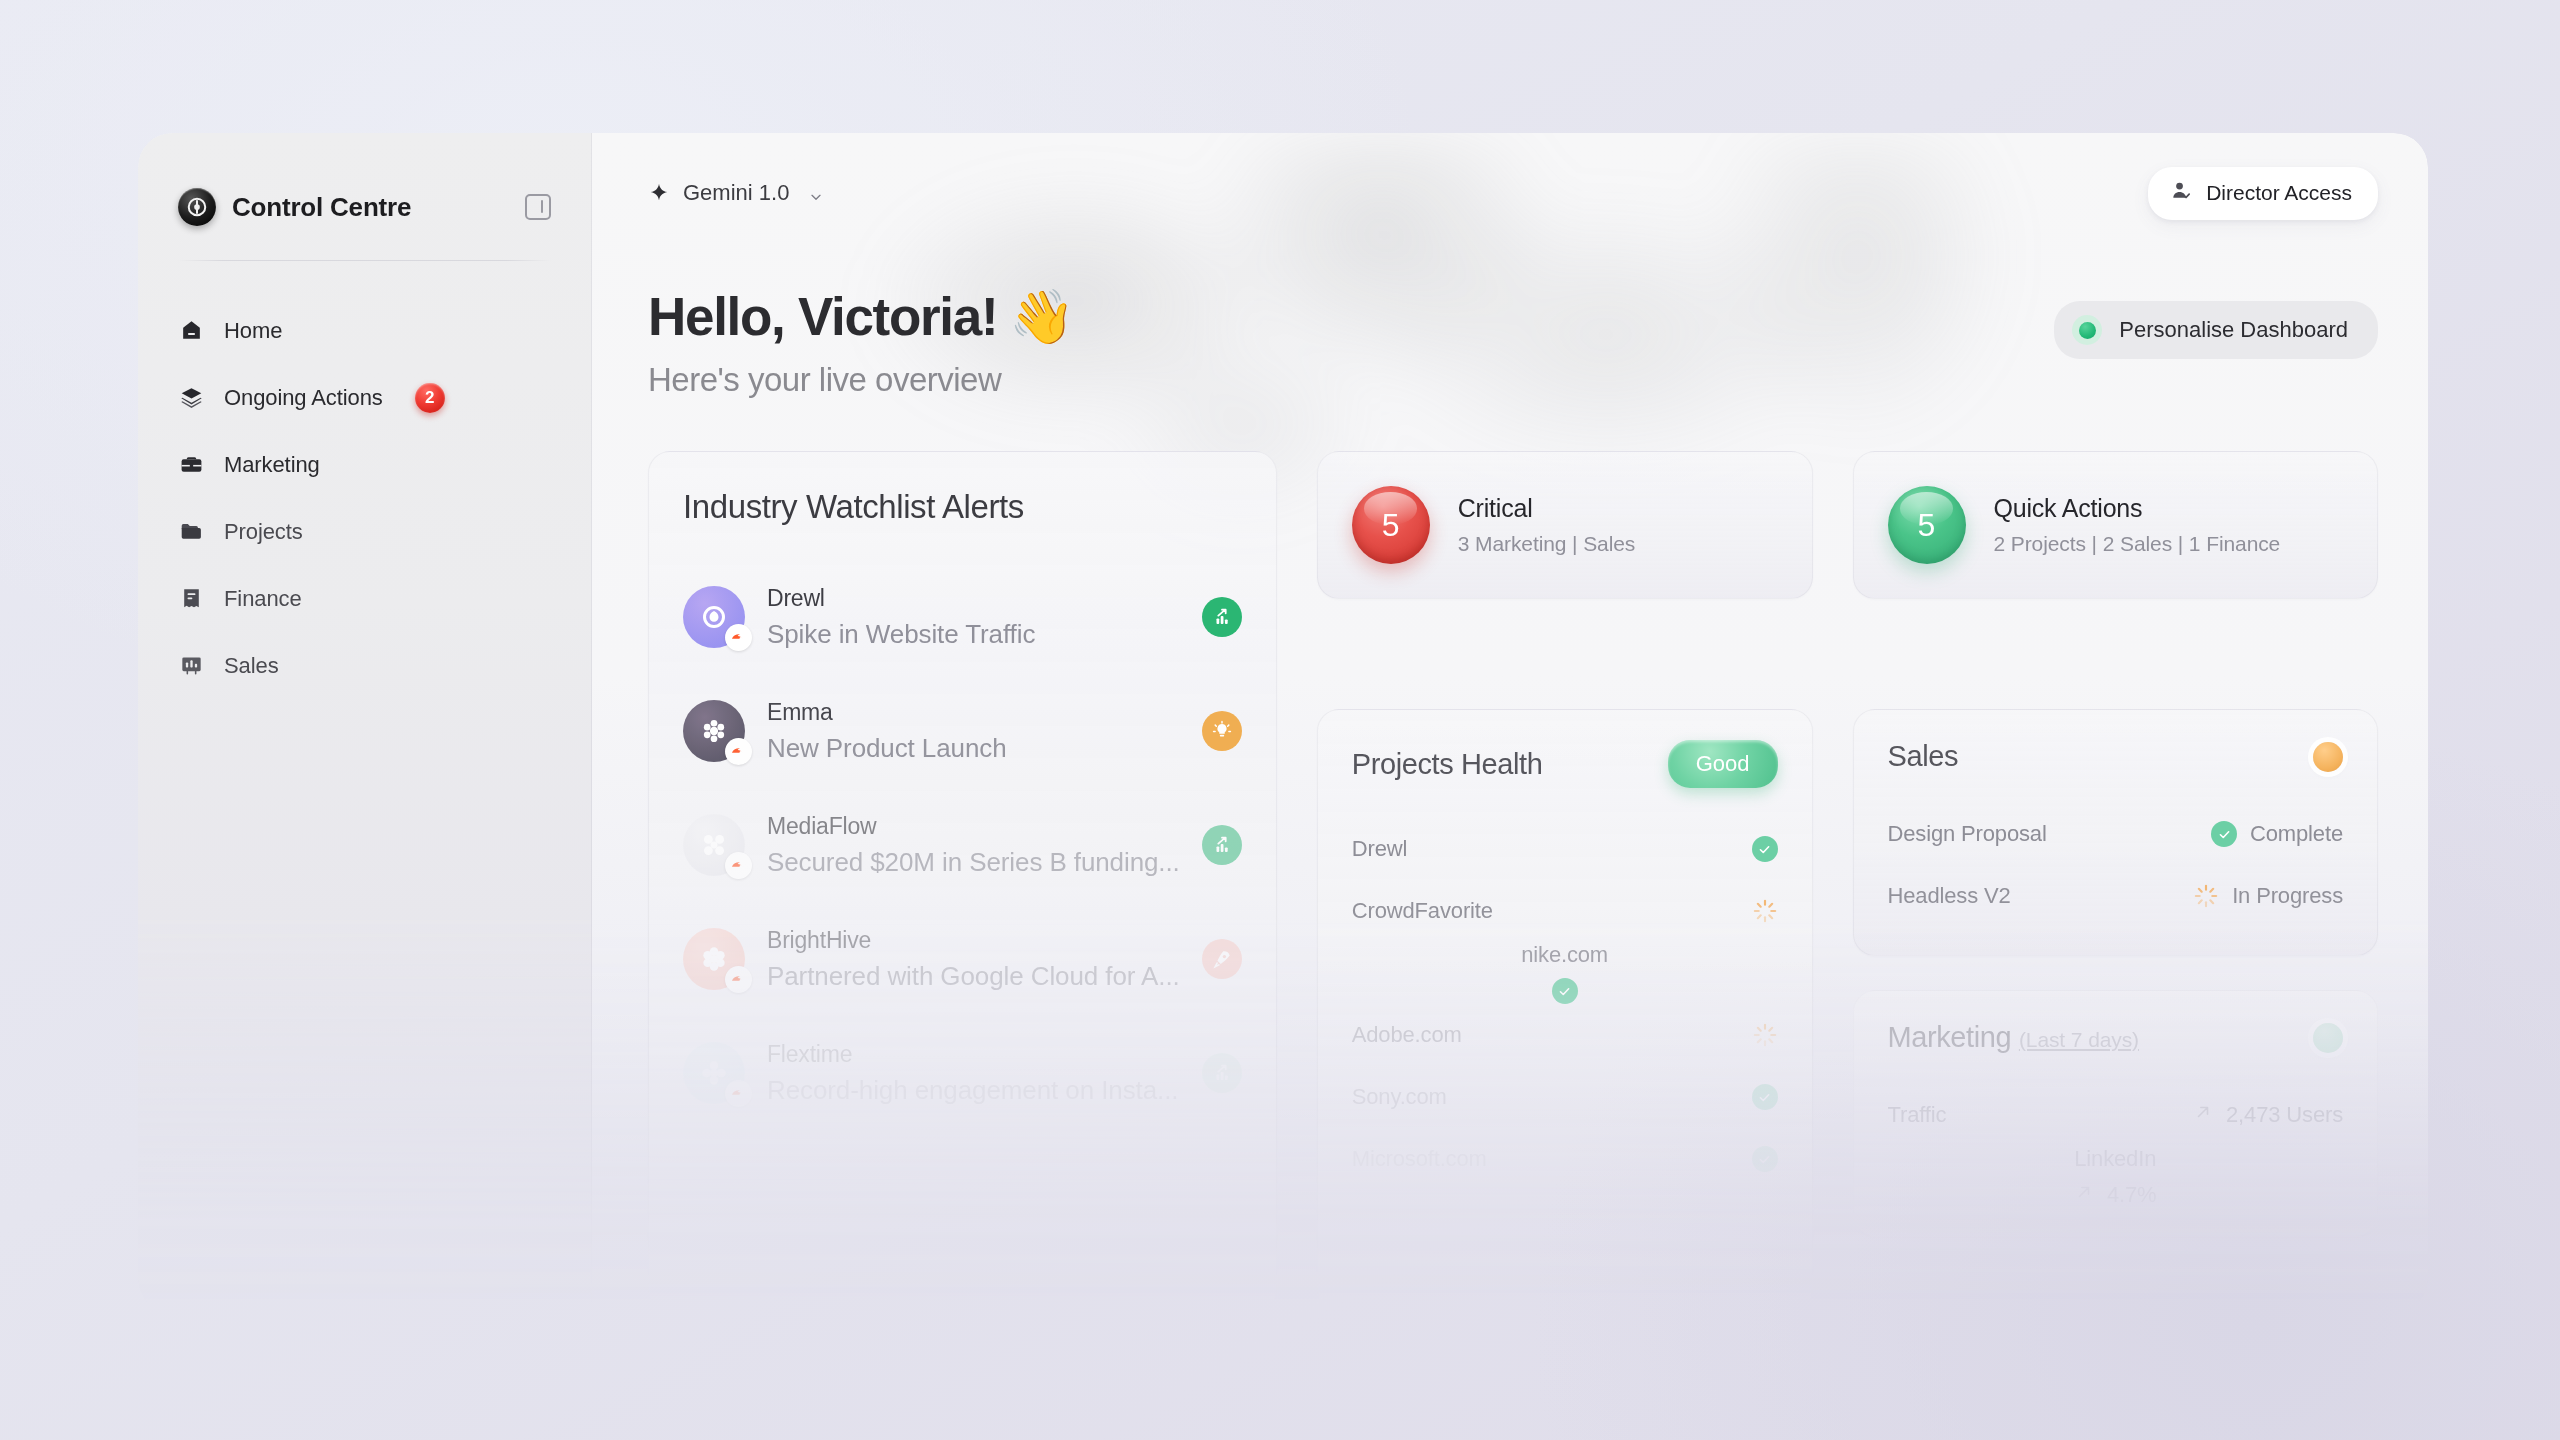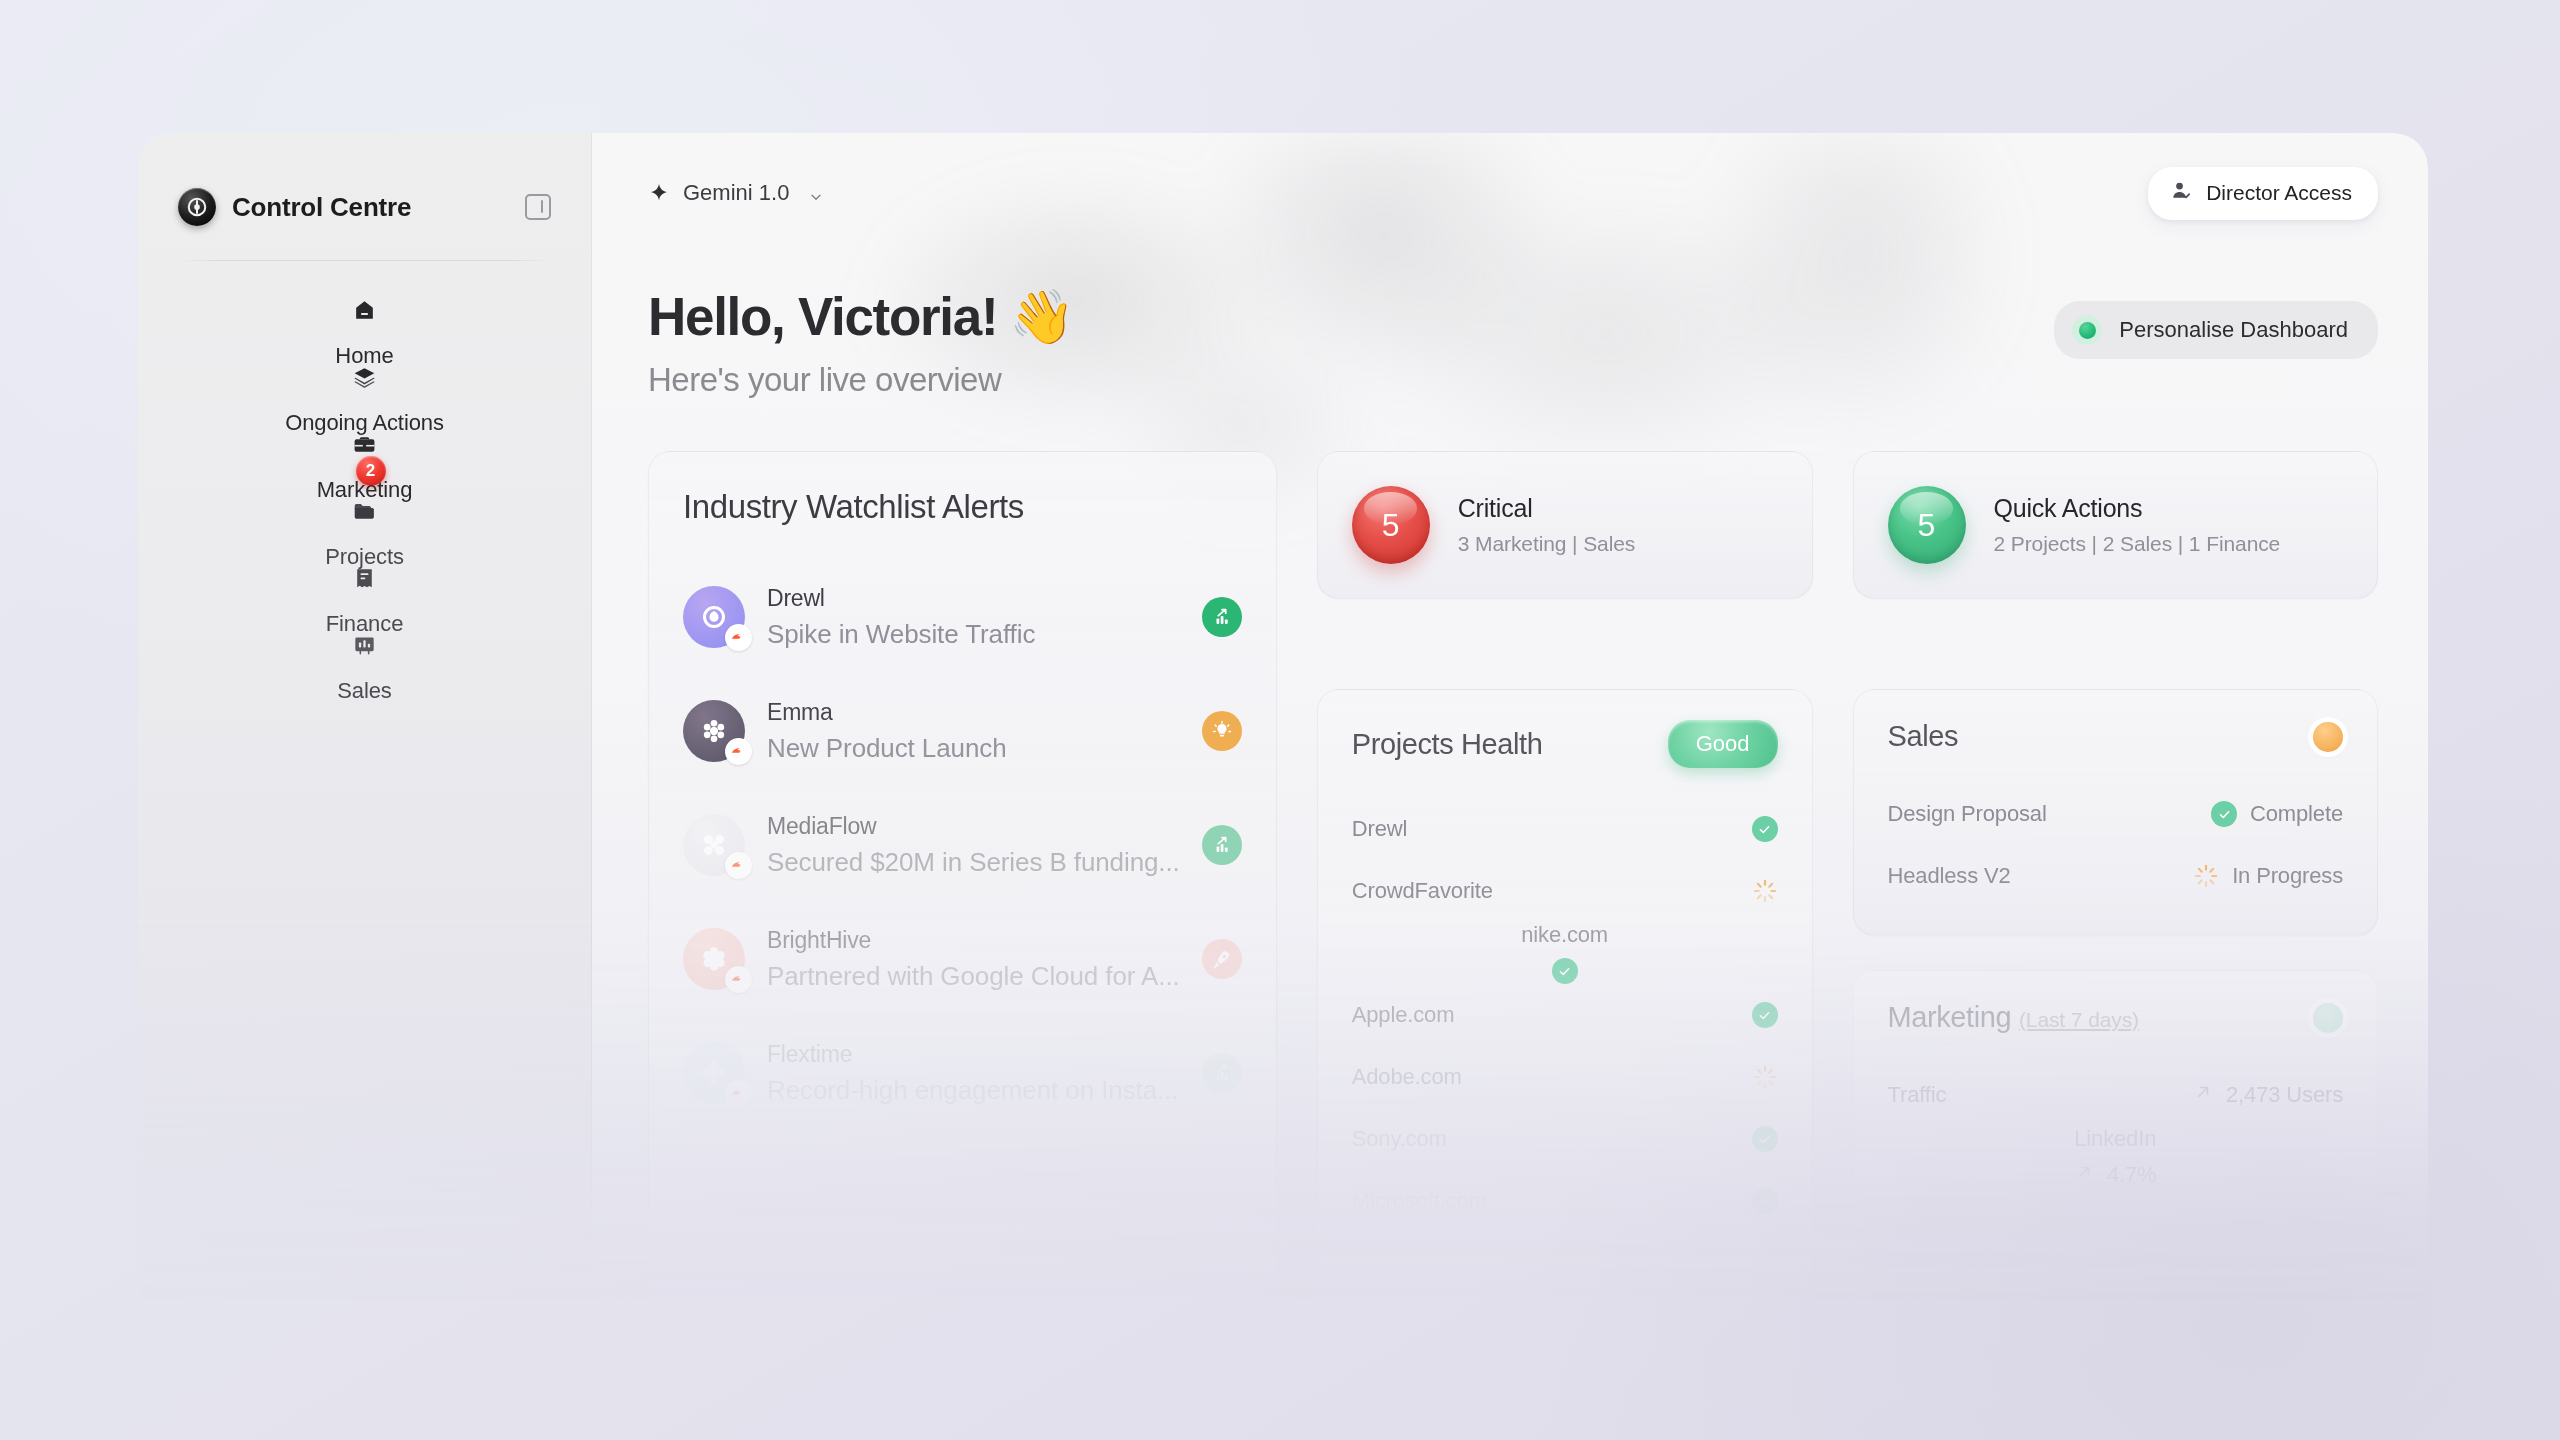--- a/index.html
+++ b/index.html
@@ -92,21 +92,20 @@
     height: 1px;
     background: linear-gradient(90deg, rgba(160,160,175,.0), rgba(160,160,175,.28) 12%, rgba(160,160,175,.28) 88%, rgba(160,160,175,0));
   }
   .nav { padding: 36px 0 0 0; }
   .nav-item {
     display: flex; align-items: center;
     gap: 20px;
     padding: 0 40px;
     height: 67px;
     cursor: pointer;
-    flex-direction: column;
   }
   .nav-icon { width: 26px; height: 26px; flex: none; display:flex; align-items:center; justify-content:center; }
   .nav-label { font-size: 22px; color: #2a2a2e; letter-spacing: -.1px; }
   .nav-label.muted { color: #4a4a50; }
   .nav-badge {
     margin-left: 12px;
     width: 30px; height: 30px; border-radius: 50%;
     background: radial-gradient(circle at 38% 26%, #ff6b63 0%, #ef3a32 46%, #c9140e 100%);
     box-shadow: 0 3px 6px rgba(200,30,25,.40), inset 0 1px 2px rgba(255,255,255,.45);
     color: #fff; font-size: 17px; font-weight: bold;
@@ -641,28 +640,20 @@
 
           <div class="row f-85">
             <span>nike.com</span>
             <span class="check">
                 <svg width="15" height="15" viewBox="0 0 24 24" fill="none">
                   <path d="M5.5 12.4 10 16.8 18.6 7.6" stroke="#fff" stroke-width="2.6" stroke-linecap="round" stroke-linejoin="round"></path>
                 </svg>
               </span>
           </div>
 
-          <div class="row f-72">
-            <span>Apple.com</span>
-            <span class="check">
-                <svg width="15" height="15" viewBox="0 0 24 24" fill="none">
-                  <path d="M5.5 12.4 10 16.8 18.6 7.6" stroke="#fff" stroke-width="2.6" stroke-linecap="round" stroke-linejoin="round"></path>
-                </svg>
-              </span>
-          </div>
 
           <div class="row f-45">
             <span>Adobe.com</span>
             <span class="spinner">
               <svg width="26" height="26" viewBox="0 0 24 24">
                   <g stroke="#f3b066" stroke-width="2" stroke-linecap="round">
                     <path d="M12 2.6v3.6" opacity=".95"></path>
                     <path d="M12 17.8v3.6" opacity=".4"></path>
                     <path d="M2.6 12h3.6" opacity=".55"></path>
                     <path d="M17.8 12h3.6" opacity=".75"></path>

